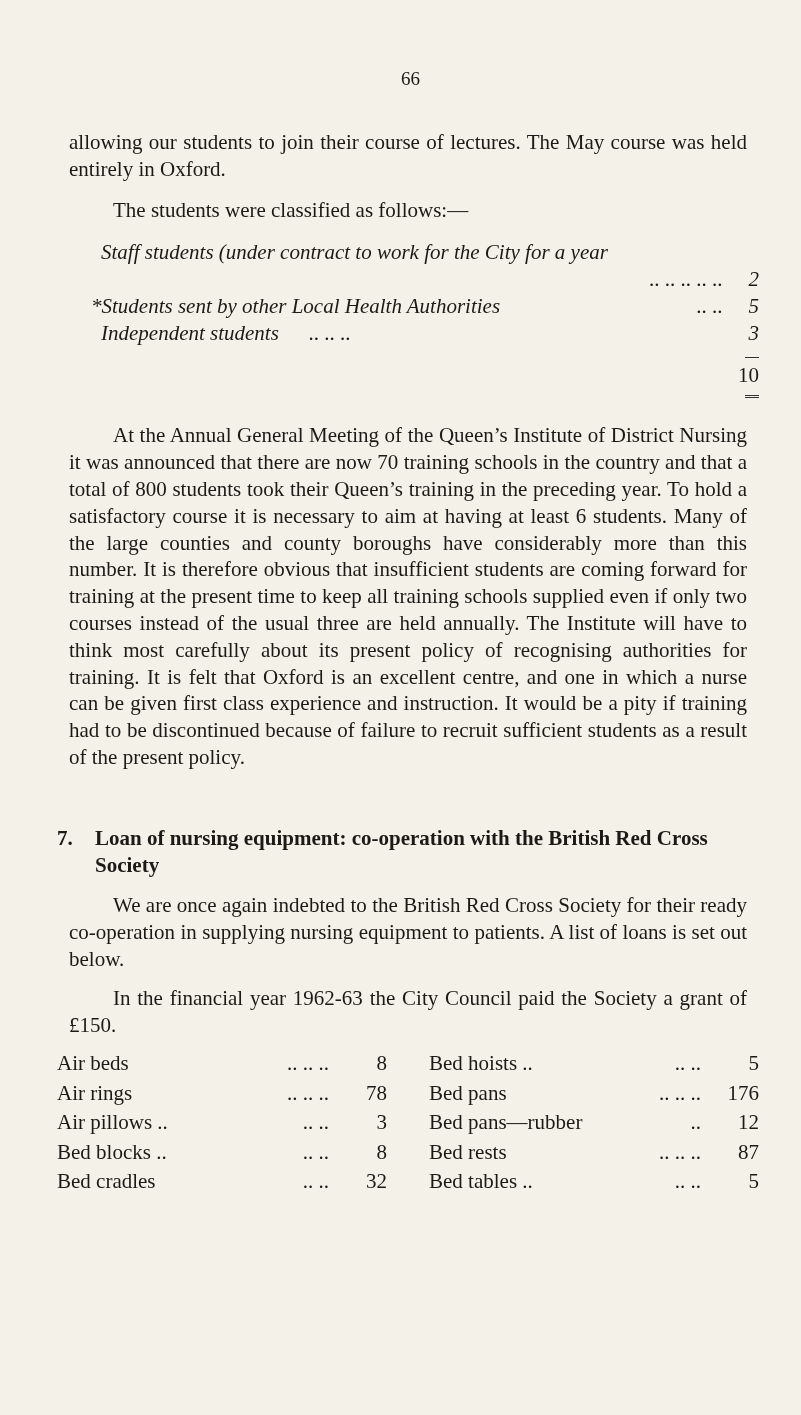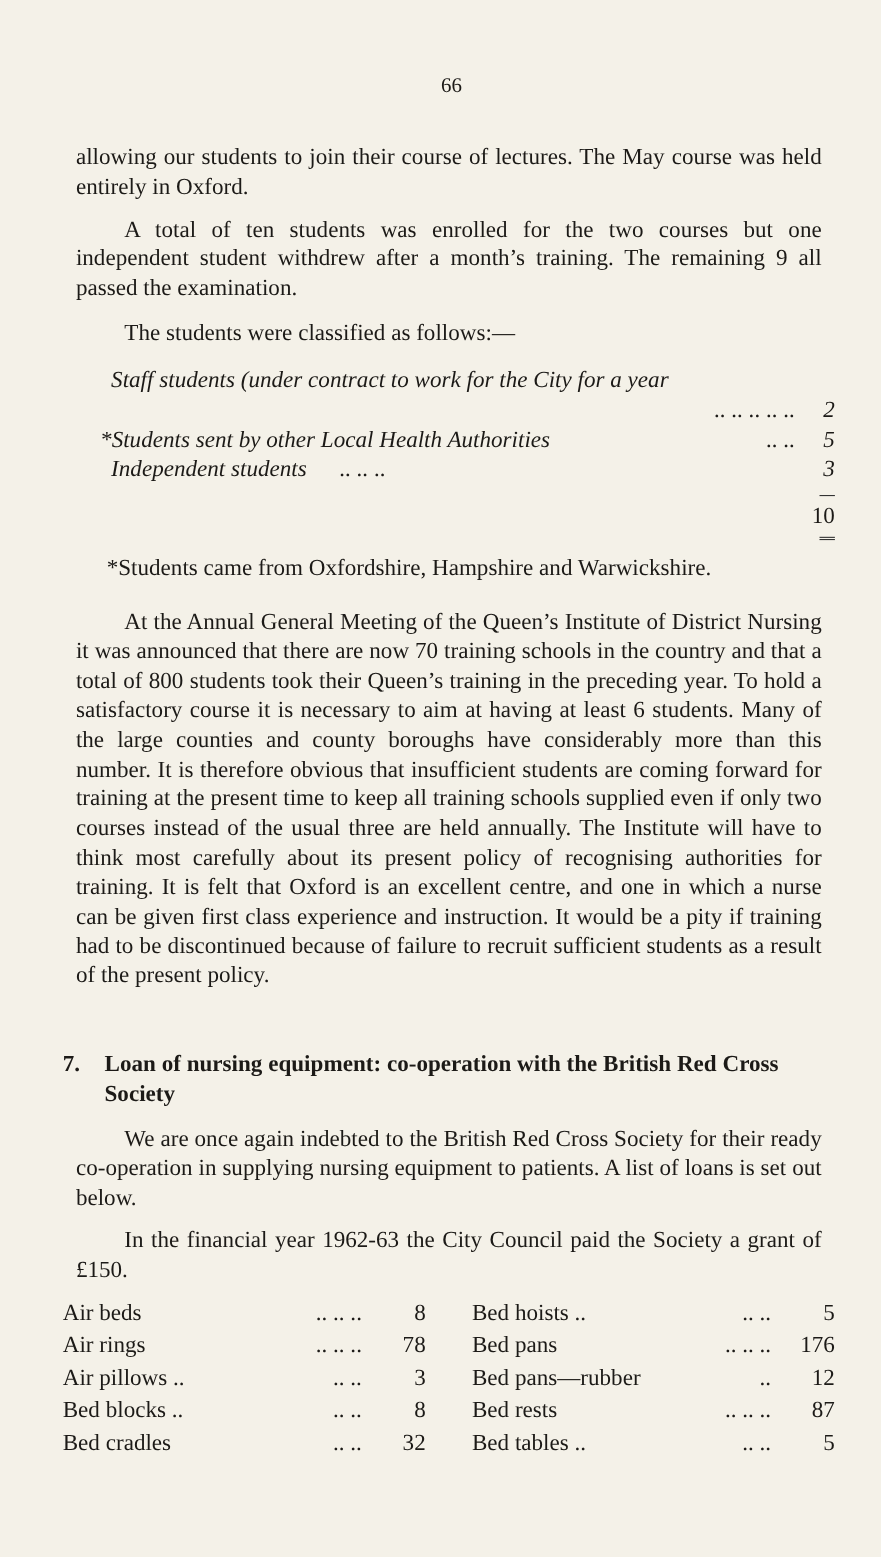--- a/index.html
+++ b/index.html
@@ -50,21 +50,20 @@
   .loan-row .dots { flex: 1; white-space: nowrap; overflow: hidden; text-align: right; padding-right: 18px; }
   .loan-row .num { width: 40px; text-align: right; }
 </style>
 </head>
 <body>
 
 <div class="page-number">66</div>
 
 <div class="content">
   <p>allowing our students to join their course of lectures.  The May course was held entirely in Oxford.</p>
-  <p class="indent">A total of ten students was enrolled for the two courses but one independent student withdrew after a month’s training.  The remaining 9 all passed the examination.</p>
   <p class="indent gap-s">The students were classified as follows:—</p>
 
   <div class="class-table">
     <div class="row">
       <span class="label">Staff students (under contract to work for the City for a year</span>
     </div>
     <div class="row sub">
       <span class="dots" style="text-align:right">..      ..      ..      ..      ..</span>
       <span class="num">2</span>
     </div>
@@ -76,21 +75,20 @@
     <div class="row">
       <span class="label">Independent students</span>
       <span class="dots" style="text-align:left;padding-left:30px">..      ..      ..</span>
       <span class="num">3</span>
     </div>
     <div class="rule-single"></div>
     <div class="total-row">10</div>
     <div class="rule-double"></div>
   </div>
 
-  <p class="footnote">*Students came from Oxfordshire, Hampshire and Warwickshire.</p>
 
   <p class="indent gap-l">At the Annual General Meeting of the Queen’s Institute of District Nursing it was announced that there are now 70 training schools in the country and that a total of 800 students took their Queen’s training in the preceding year.  To hold a satisfactory course it is necessary to aim at having at least 6 students.  Many of the large counties and county boroughs have considerably more than this number.  It is therefore obvious that insufficient students are coming forward for training at the present time to keep all training schools supplied even if only two courses instead of the usual three are held annually.  The Institute will have to think most carefully about its present policy of recognising authorities for training.  It is felt that Oxford is an excellent centre, and one in which a nurse can be given first class experience and instruction.  It would be a pity if training had to be discontinued because of failure to recruit sufficient students as a result of the present policy.</p>
 
   <h2 class="gap-xl">
     <span class="num">7.</span>
     <span class="text">Loan of nursing equipment:  co-operation with the British Red Cross Society</span>
   </h2>
 
   <p class="indent gap-s">We are once again indebted to the British Red Cross Society for their ready co-operation in supplying nursing equipment to patients.  A list of loans is set out below.</p>
   <p class="indent">In the financial year 1962-63 the City Council paid the Society a grant of £150.</p>

